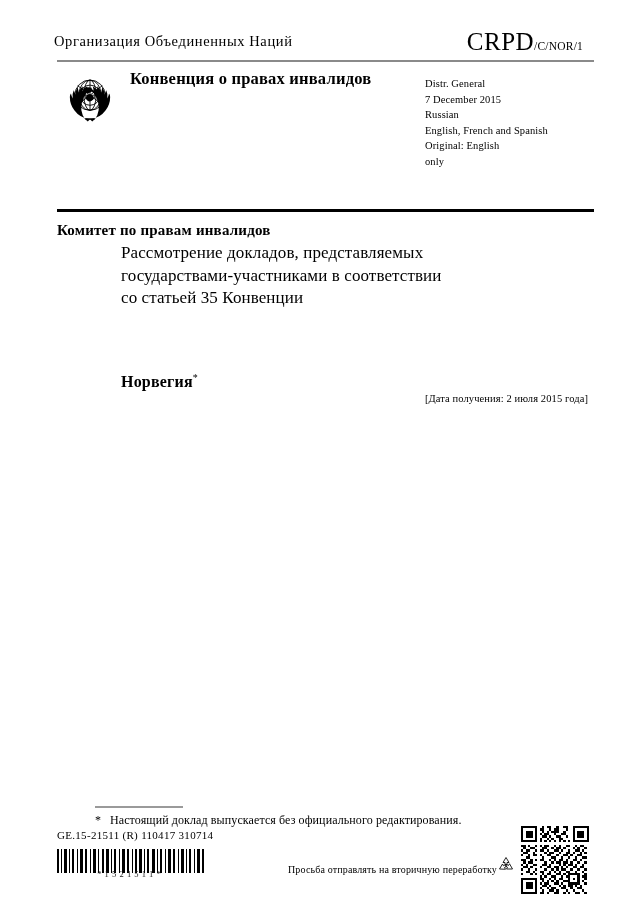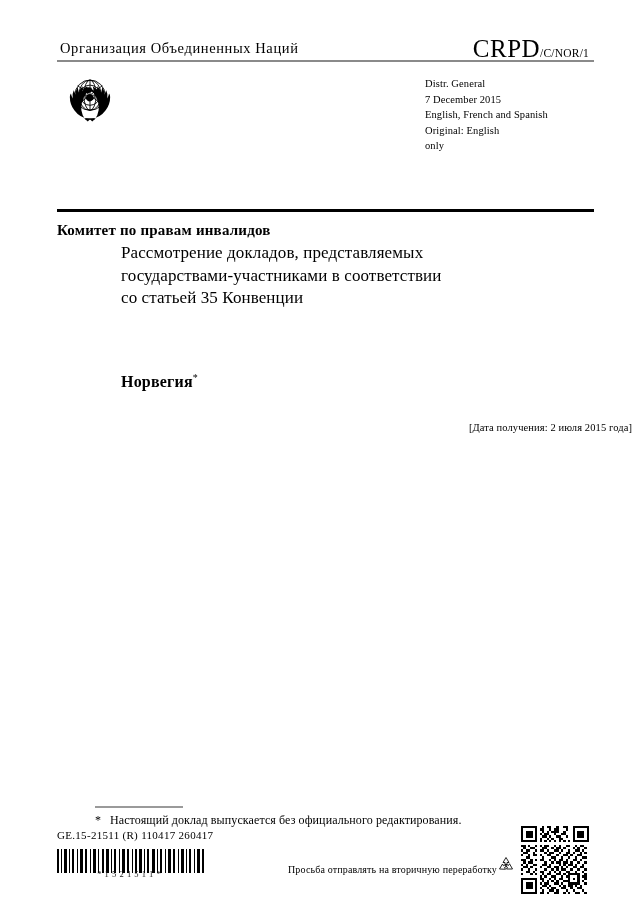--- a/index.html
+++ b/index.html
@@ -20,25 +20,24 @@
     position: absolute;
     left: 0; top: 0;
     width: 640px;
     height: 905px;
     background: #fff;
   }
 
   
   .header-row {
     position: absolute;
-    left: 52px;
+    left: 46px;
     top: 33px;
     width: 537px;
     height: 24px;
-    margin-top: 7px;
   }
   .org-name {
     position: absolute;
     left: 8px;
     top: 0;
     font-size: 14.5px;
     letter-spacing: 0.6px;
     white-space: nowrap;
   }
   .doc-symbol {
@@ -149,26 +148,25 @@
   .country .star {
     font-size: 10px;
     vertical-align: super;
     font-weight: normal;
     letter-spacing: 0;
   }
 
   .received {
     position: absolute;
     left: 0;
-    top: 422px;
+    top: 393px;
     width: 588px;
     text-align: right;
     font-size: 10.5px;
     letter-spacing: 0.1px;
-    padding-left: 44px;
   }
 
   
   .footnote-rule {
     position: absolute;
     left: 95px;
     top: 806px;
     width: 88px;
     height: 2px;
     background: #9a9a9a;
@@ -278,24 +276,28 @@
       </g>
 
       <g fill="#000">
         <path d="M50 88 q-18 -2 -28 -16 q-8 -11 -8 -24 q0 -4 2 -6 q1 5 3 9 q-1 -9 2 -15 q2 4 3 8 q0 -8 4 -13 q1 5 2 9 q2 -7 7 -11 q0 5 0 9 q3 -6 8 -9 q-1 5 -2 9 q4 -5 9 -7 l1 3 q-6 3 -10 8 q-6 8 -8 18 q-2 11 2 21 q3 7 9 11 z"></path>
         <path d="M50 88 q18 -2 28 -16 q8 -11 8 -24 q0 -4 -2 -6 q-1 5 -3 9 q1 -9 -2 -15 q-2 4 -3 8 q0 -8 -4 -13 q-1 5 -2 9 q-2 -7 -7 -11 q0 5 0 9 q-3 -6 -8 -9 q1 5 2 9 q-4 -5 -9 -7 l-1 3 q6 3 10 8 q6 8 8 18 q2 11 -2 21 q-3 7 -9 11 z"></path>
         <rect x="42" y="86" width="16" height="3" rx="1"></rect>
       </g>
     </svg>
   </div>
 
+  <div class="conv-title">
+    <span>Конвенция о правах инвалидов</span>
+  </div>
 
   <div class="distr-block">
     <div>Distr. General</div>
     <div>7 December 2015</div>
+    <div>Russian</div>
     <div>English, French and Spanish</div>
     <div>Original: English</div>
     <div>only</div>
   </div>
 
   <div class="rule-thick"></div>
 
   <div class="committee">Комитет по правам инвалидов</div>
 
   <div class="main-title">
@@ -309,21 +311,21 @@
     <span>Норвегия</span><span class="star">*</span>
   </div>
 
   <div class="received">[Дата получения: 2 июля 2015 года]</div>
 
   <div class="footnote-rule"></div>
   <div class="footnote">
     <span class="fn-mark">*</span><span>Настоящий доклад выпускается без официального редактирования.</span>
   </div>
 
-  <div class="gecode">GE.15-21511  (R)  110417  260417</div>
+  <div class="gecode">GE.15-21511  (R)  110417  310714</div>
 
   <div class="barcode">
     <svg width="147" height="24" viewBox="0 0 147 24" aria-hidden="true">
       <rect x="0" y="0" width="2" height="24" fill="#000"></rect>
       <rect x="4" y="0" width="1" height="24" fill="#000"></rect>
       <rect x="7" y="0" width="3" height="24" fill="#000"></rect>
       <rect x="12" y="0" width="1" height="24" fill="#000"></rect>
       <rect x="15" y="0" width="2" height="24" fill="#000"></rect>
       <rect x="20" y="0" width="1" height="24" fill="#000"></rect>
       <rect x="23" y="0" width="3" height="24" fill="#000"></rect>

